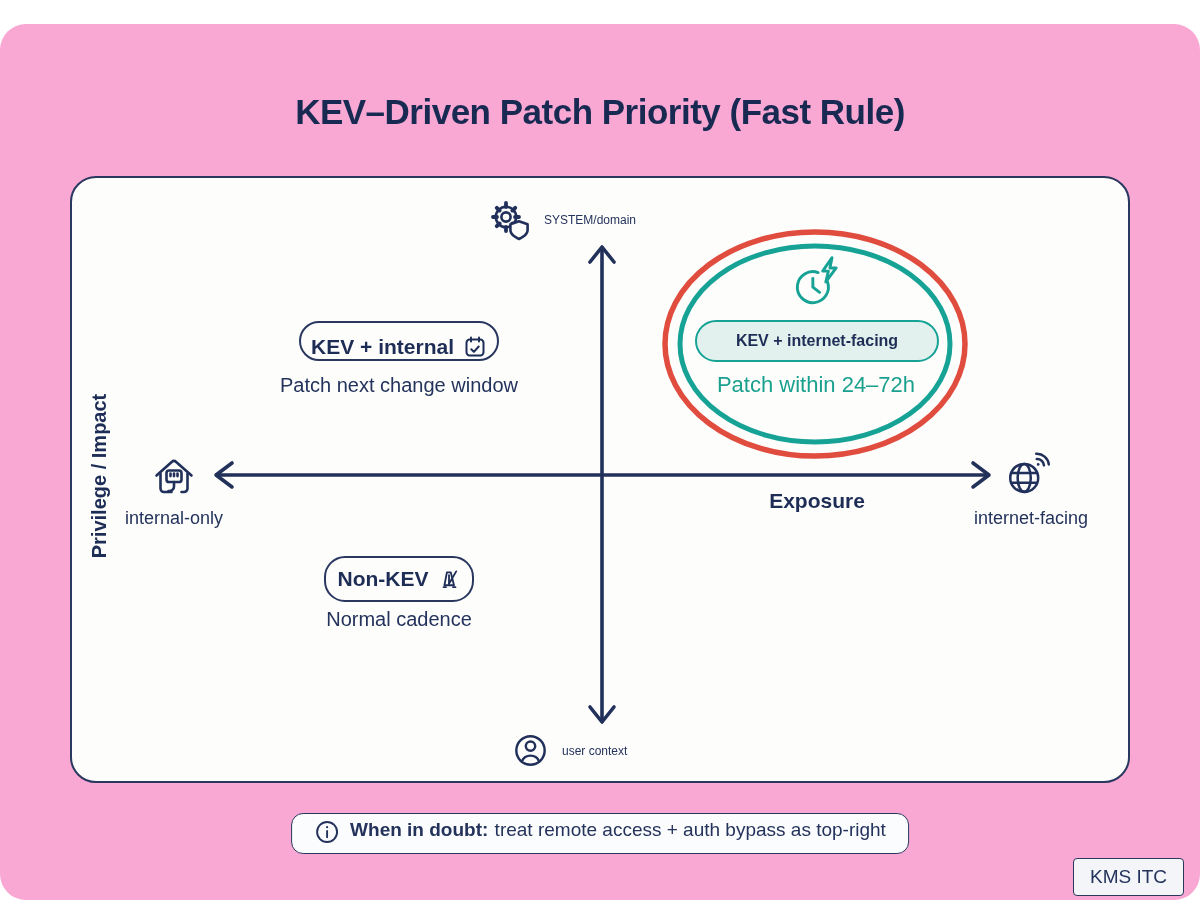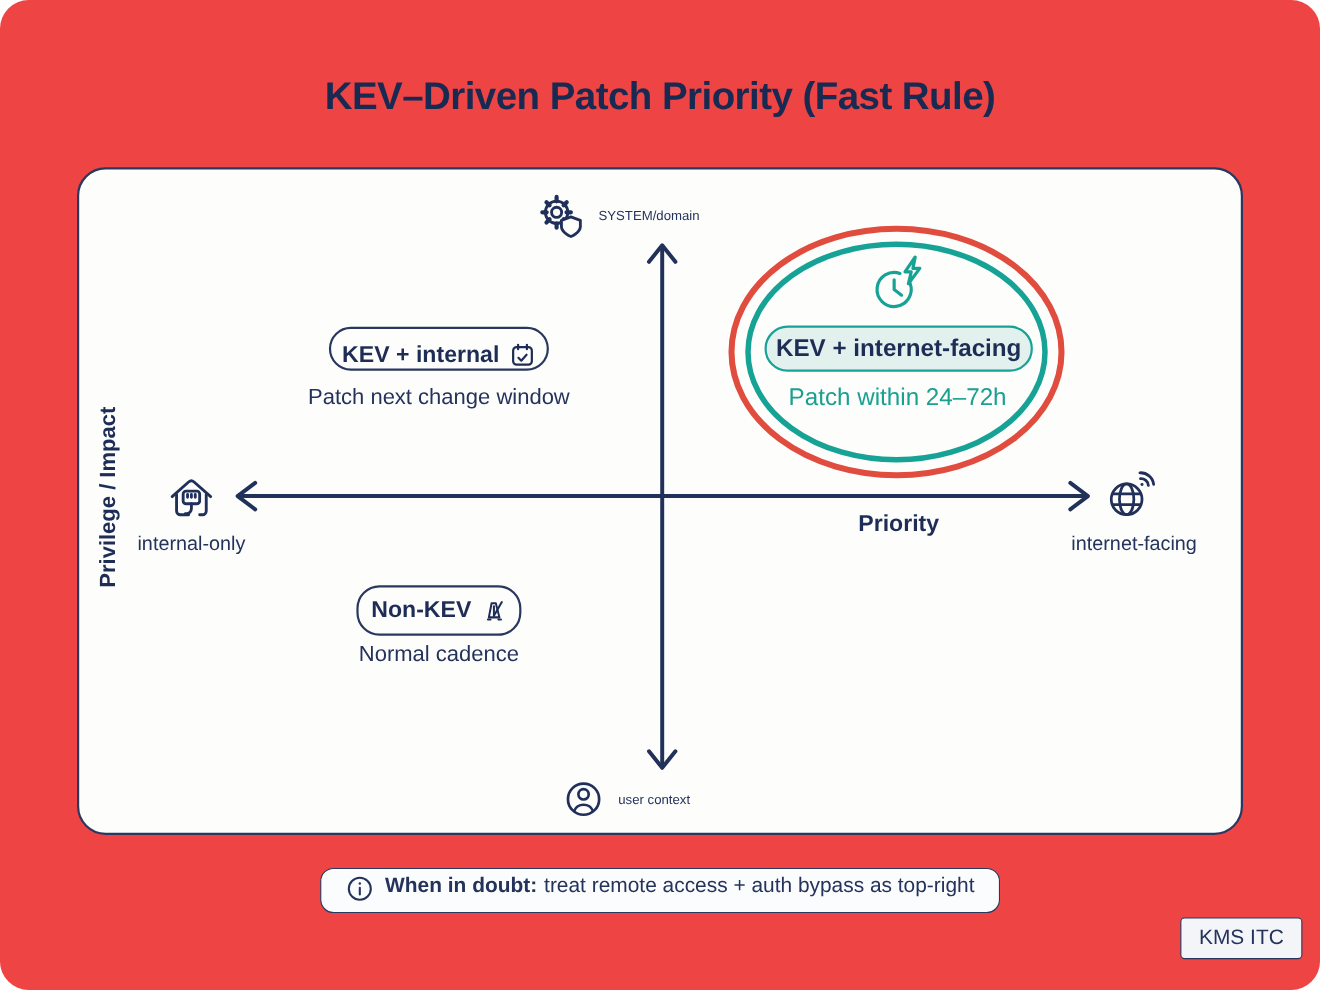--- a/index.html
+++ b/index.html
@@ -1,32 +1,32 @@
 <!DOCTYPE html>
 <html><head>
 <meta charset="utf-8">
 <style>
   html,body{margin:0;padding:0;width:1200px;height:900px;overflow:hidden;background:#ffffff;}
   body{font-family:"Liberation Sans","DejaVu Sans",sans-serif;color:#1e2d56;}
-  .canvas{position:absolute;inset:0;background:#ef4444;border-radius:26px;}
+  .canvas{position:absolute;inset:0;background:#f9a8d4;border-radius:26px;margin-top:24px;}
   .title{position:absolute;left:0;top:68px;width:100%;text-align:center;
          font-size:35px;font-weight:700;color:#182a52;letter-spacing:-0.5px;}
   .box{position:absolute;left:70px;top:152px;width:1060px;height:607px;
        background:#fdfdfc;border:2px solid #2a3860;border-radius:26px;box-sizing:border-box;}
   .abs{position:absolute;}
   .axes{position:absolute;left:0;top:0;width:100%;height:100%;}
   .y-axis-label-wrap{position:absolute;left:27px;top:298px;width:0;height:0;}
   .y-axis-label{position:absolute;transform:translate(-50%,-50%) rotate(-90deg);
       white-space:nowrap;font-size:20px;font-weight:700;color:#1e2d56;}
   .pole{display:flex;align-items:center;gap:10px;font-size:12px;color:#24335c;}
   .cap{position:absolute;text-align:center;font-size:20px;color:#24335c;}
   .pill{position:absolute;display:flex;align-items:center;justify-content:center;gap:9px;
         background:#fdfdfc;border:2px solid #2a3860;border-radius:21px;
         font-weight:700;font-size:21px;color:#1e2d56;box-sizing:border-box;}
-  .pill-teal{background:#e2f1ee;border:2px solid #16a295;font-size:22px;}
+  .pill-teal{background:#e2f1ee;border:2px solid #16a295;font-size:16px;}
   .teal-text{color:#1aa08f;font-size:22px;}
   .x-axis-label{position:absolute;text-align:center;font-size:21px;font-weight:700;color:#1e2d56;}
   .side-label{position:absolute;text-align:center;font-size:18px;color:#24335c;}
   .footnote{position:absolute;left:50%;top:789px;transform:translateX(-50%);
             display:flex;align-items:flex-start;gap:10px;height:41px;padding:5px 22px;
             background:#fbfcfd;border:1.5px solid #2a3860;border-radius:12px;
             font-size:19px;color:#24335c;white-space:nowrap;box-sizing:border-box;}
   .footnote b{font-weight:700;margin-right:1px;}
   .watermark{position:absolute;left:1073px;top:834px;padding:7px 16px;
              background:#f3f5f8;border:1.5px solid #2a3860;border-radius:4px;
@@ -91,21 +91,21 @@
         <path d="M38.1 26.9 A15 15 0 1 1 29.1 17.9"></path>
         <path d="M24 23.5 L24 32 L30.5 37"></path>
         <path d="M42.5 3.5 L33.5 16.5 h5.5 L36.5 27 L46.5 13.5 h-6 Z"></path>
       </svg>
     </span>
     <div class="pill pill-teal" style="left:623px;top:142px;width:244px;height:42px;">
       <span>KEV + internet-facing</span>
     </div>
     <div class="cap teal-text" style="left:594px;top:194px;width:300px;">Patch within 24–72h</div>
 
-    <div class="x-axis-label" style="left:670px;top:311px;width:150px;">Priority</div>
+    <div class="x-axis-label" style="left:670px;top:311px;width:150px;">Exposure</div>
 
     <span class="abs" style="left:76px;top:273px;">
       <svg width="52" height="52" viewBox="0 0 52 52" fill="none" stroke="#21305a" stroke-width="2.6" stroke-linecap="round" stroke-linejoin="round">
         <path d="M12.5 22.5 V37.5 a3.5 3.5 0 0 0 3.5 3.5 h7.5"></path>
         <path d="M39.5 22.5 V37.5 a3.5 3.5 0 0 1 -3.5 3.5 h-2.5"></path>
         <path d="M8.5 24.5 L23.7 11 a3.3 3.3 0 0 1 4.5 0 L43.5 24.5"></path>
         <rect x="18.5" y="19.5" width="15" height="11.5" rx="2.6"></rect>
         <path d="M22.5 22.5 v2.6 M26 22.5 v2.6 M29.5 22.5 v2.6"></path>
         <path d="M26 31 v4.5 a4.5 4.5 0 0 1 -4.5 4.5 h-1"></path>
       </svg>

